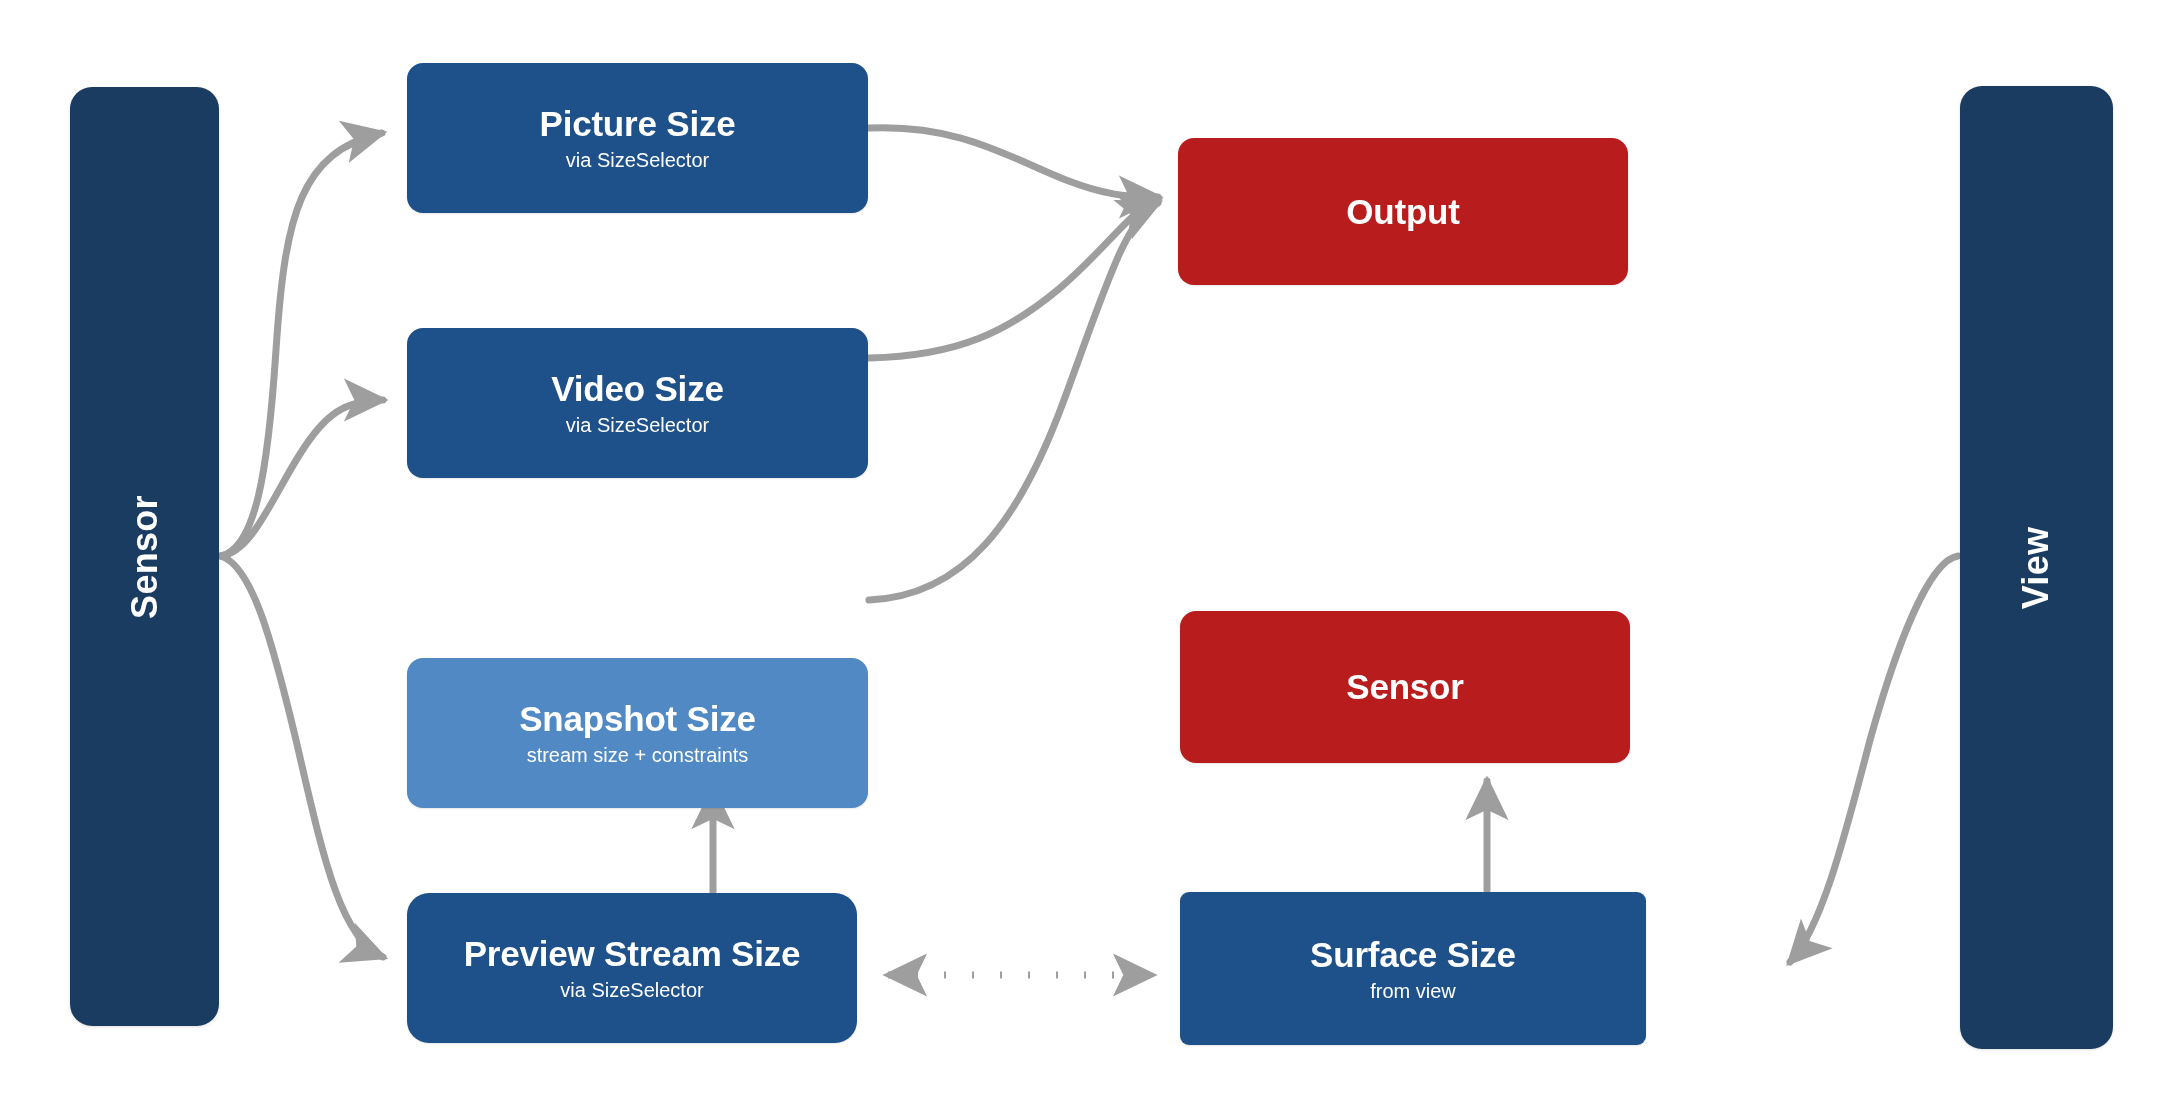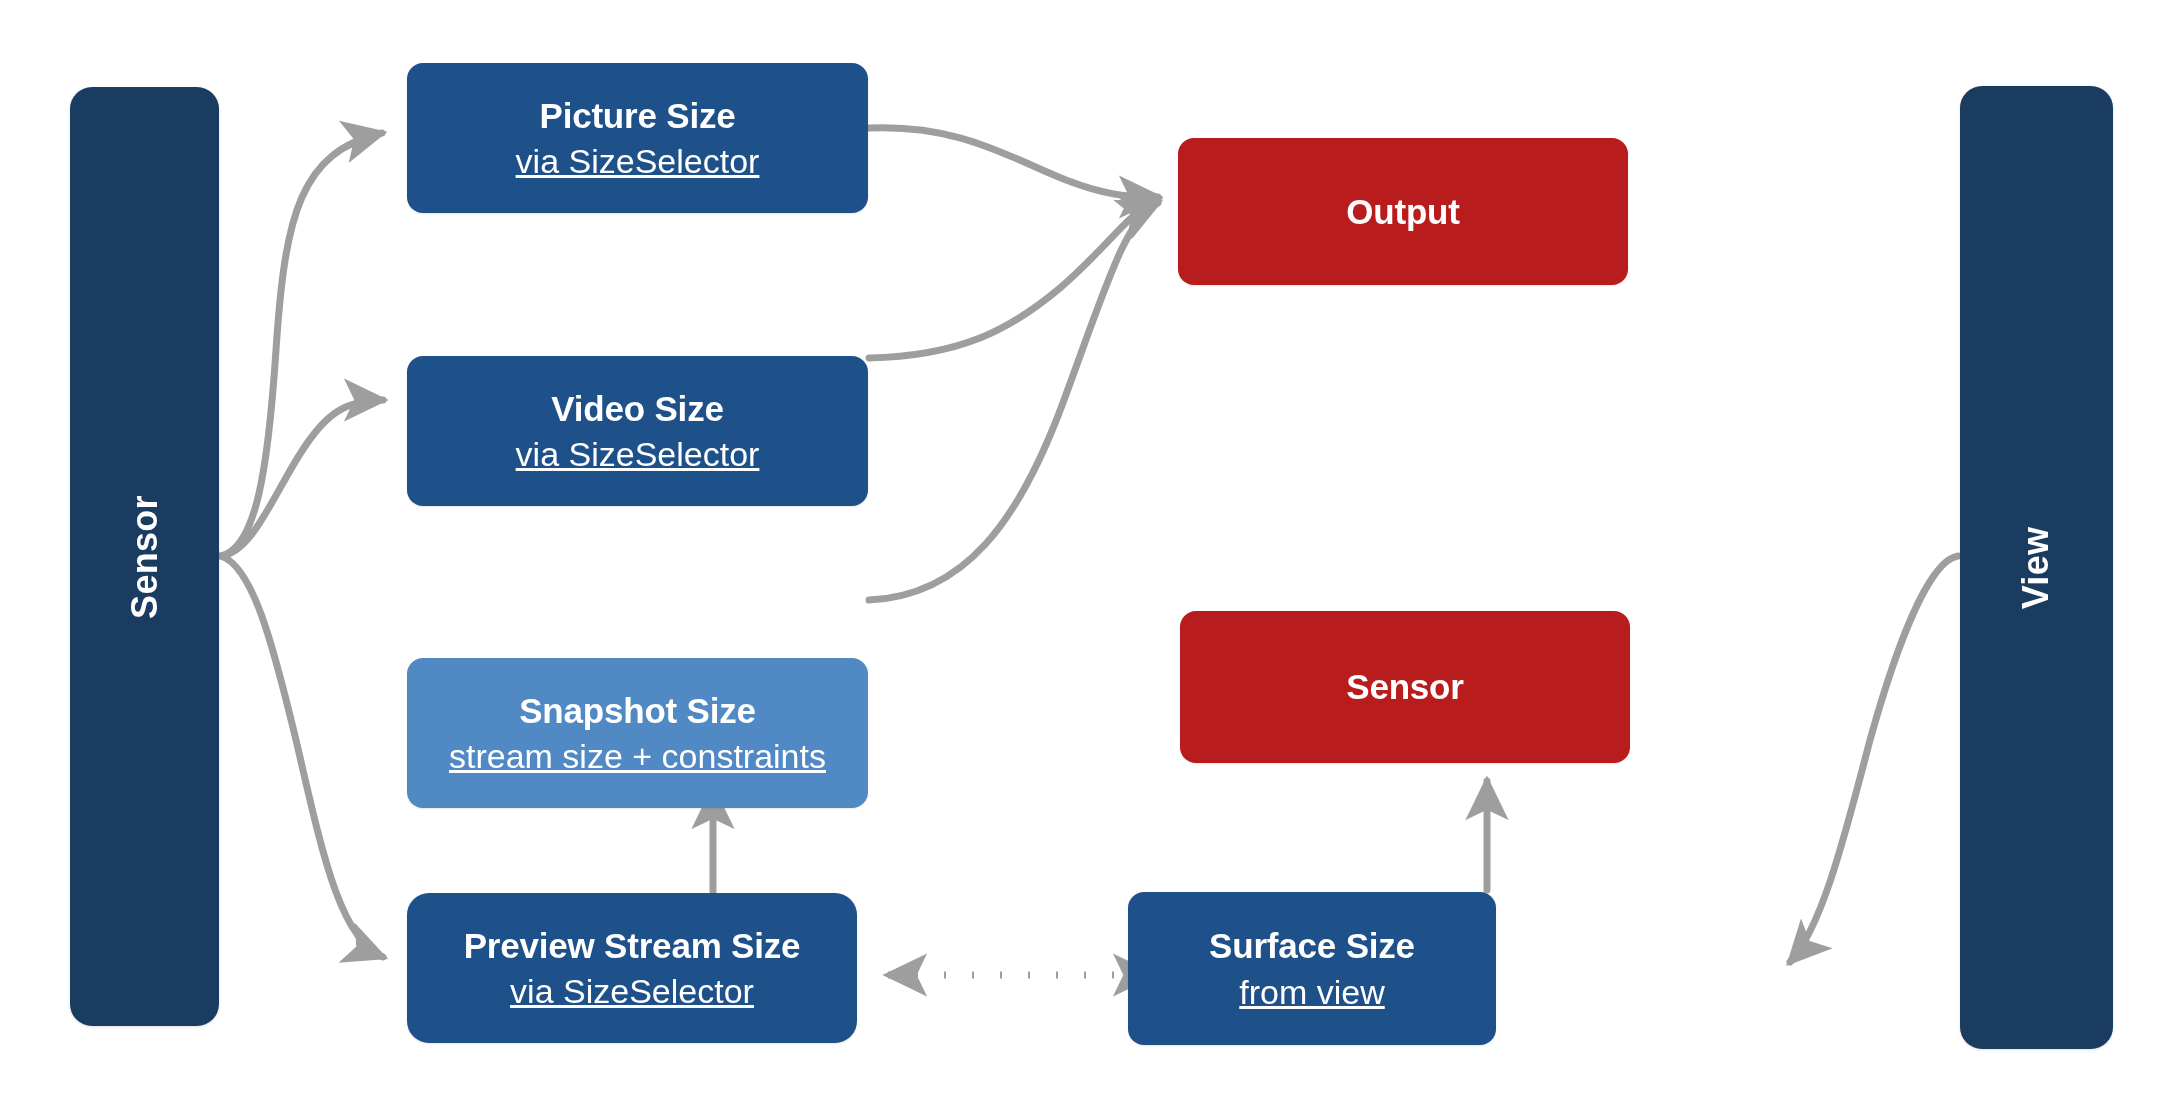--- a/index.html
+++ b/index.html
@@ -42,25 +42,24 @@
     line-height: 1.18;
     box-shadow: 0 1px 2px rgba(0,0,0,0.10);
   }
   .node .title {
     font-size: 35px;
     font-weight: bold;
     letter-spacing: -0.2px;
     white-space: nowrap;
   }
   .node .subtitle {
-    font-size: 34px;
+    font-size: 20px;
     font-weight: normal;
     margin-top: 5px;
     white-space: nowrap;
-    text-decoration: underline;
   }
   .node.single .title { margin: 0; }
 
   
   .lane {
     position: absolute;
     box-sizing: border-box;
     border-radius: 22px;
     background: #1b3c61;
     color: #ffffff;
@@ -137,21 +136,21 @@
 
   <div class="lane" style="left:1960px; top:86px; width:153px; height:963px;">
     <span class="lane-label">View</span>
   </div>
 
   <div class="node c-dark" style="left:407px; top:63px; width:461px; height:150px;">
     <div class="title">Picture Size</div>
     <div class="subtitle">via SizeSelector</div>
   </div>
 
-  <div class="node c-dark" style="left:407px; top:356px; width:461px; height:150px;">
+  <div class="node c-dark" style="left:407px; top:328px; width:461px; height:150px;">
     <div class="title">Video Size</div>
     <div class="subtitle">via SizeSelector</div>
   </div>
 
   <div class="node c-light" style="left:407px; top:658px; width:461px; height:150px;">
     <div class="title">Snapshot Size</div>
     <div class="subtitle">stream size + constraints</div>
   </div>
 
   <div class="node c-dark" style="left:407px; top:893px; width:450px; height:150px;border-radius:22px;">
@@ -160,18 +159,18 @@
   </div>
 
   <div class="node c-red single" style="left:1178px; top:138px; width:450px; height:147px;">
     <div class="title">Output</div>
   </div>
 
   <div class="node c-red single" style="left:1180px; top:611px; width:450px; height:152px;">
     <div class="title">Sensor</div>
   </div>
 
-  <div class="node c-dark" style="left:1128px; top:892px; width:368px; height:153px;">
+  <div class="node c-dark" style="left:1180px; top:892px; width:466px; height:153px;border-radius:9px;">
     <div class="title">Surface Size</div>
     <div class="subtitle">from view</div>
   </div>
 
 </div>
 
 </body></html>

